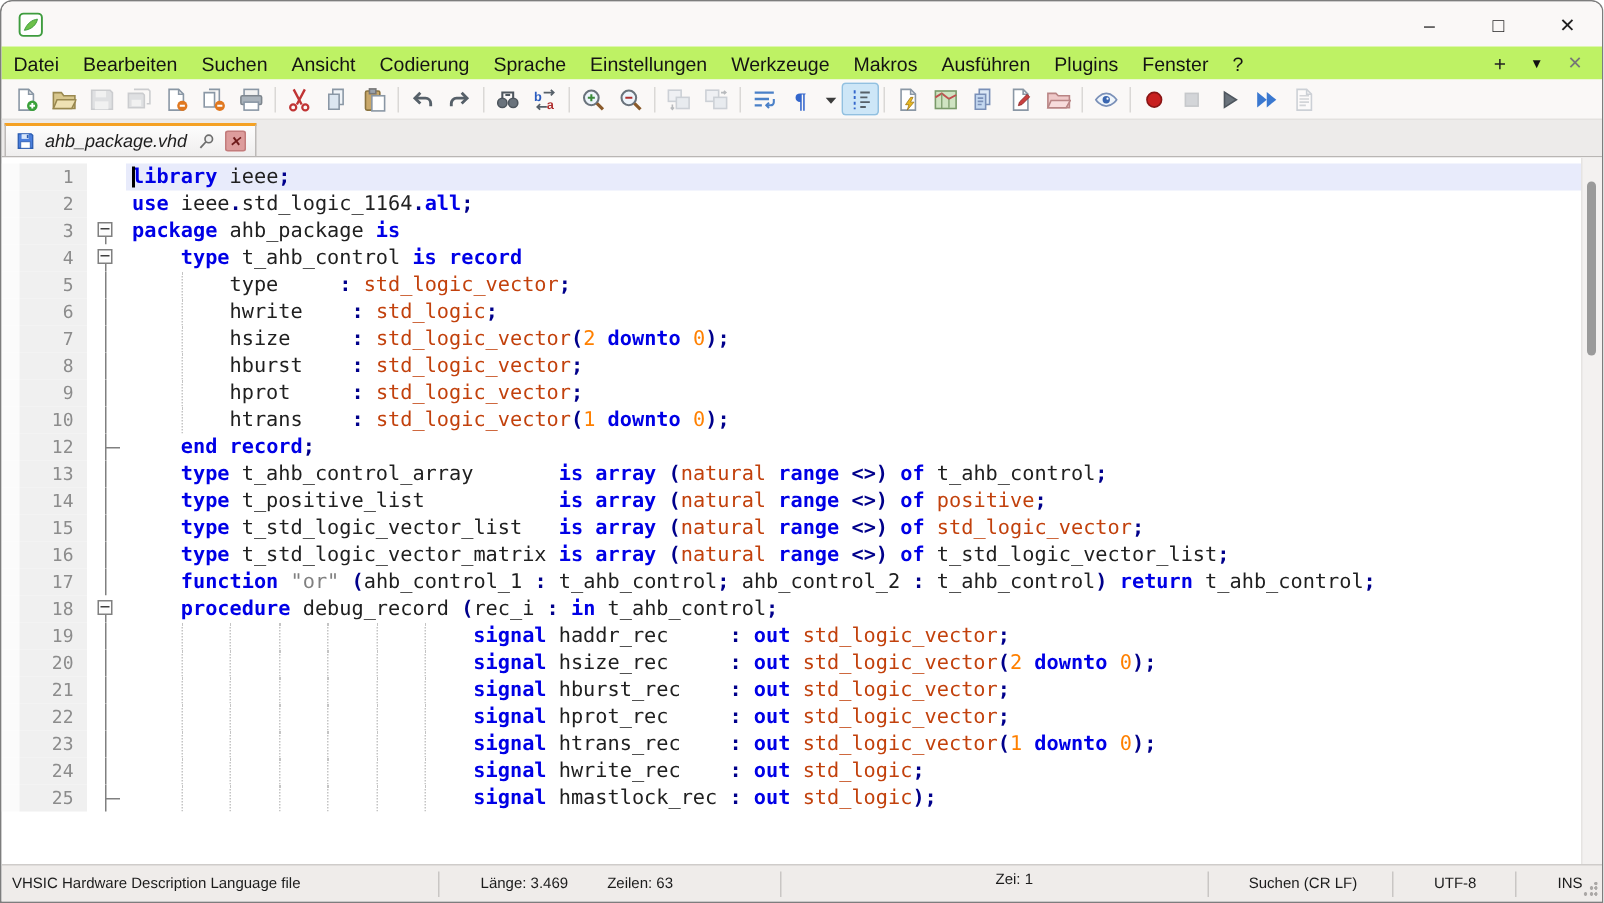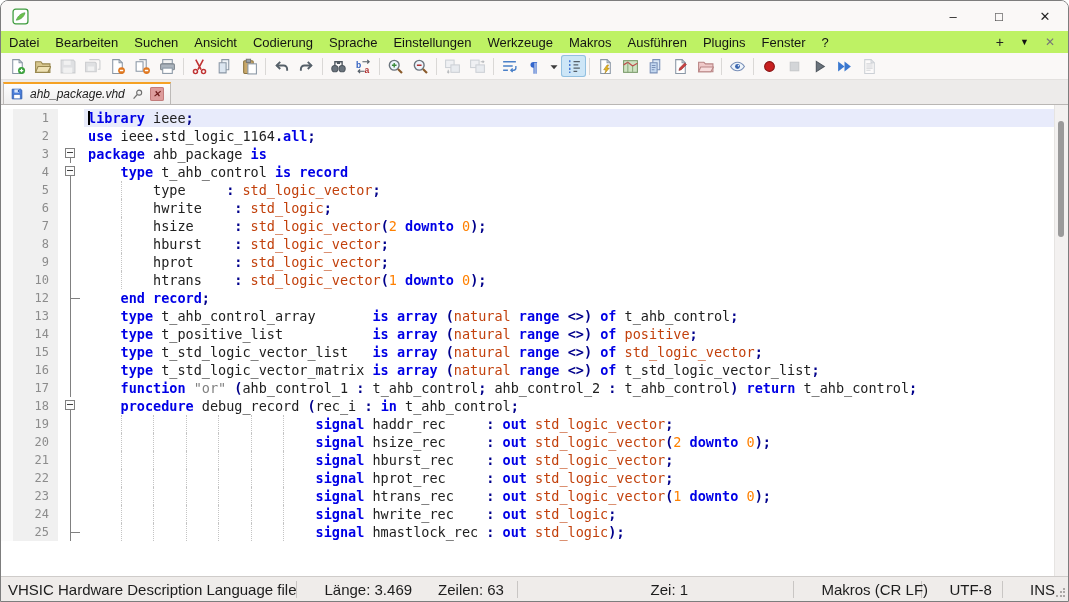--- a/index.html
+++ b/index.html
@@ -60,21 +60,21 @@
                   background:#FCFCFC;box-sizing:border-box;}
   .fold.m::after{content:"";position:absolute;left:9px;top:7px;width:6px;height:1px;background:#404040;}
   .fold .stub{position:absolute;left:12px;top:13px;bottom:0;width:1px;background:#808080;}
   .g{position:absolute;top:0;bottom:0;width:0;border-left:1px dotted #C4C4C4;}
   .caret{position:absolute;left:4px;top:2px;width:2px;height:14px;background:#000;}
   
   .scrollbar{position:absolute;top:0;right:0;bottom:0;width:13px;background:#F3F1F0;border-left:1px solid #E6E4E2;}
   .thumb{position:absolute;left:3px;width:6px;top:16px;height:116px;background:#9a9a9a;border-radius:3px;}
   
   .statusbar{height:24px;flex:0 0 auto;background:#EFECEA;border-top:1px solid #CFCCCA;display:flex;
-             align-items:center;font-size:15px;color:#1c1c1c;gap:20px;}
+             align-items:center;font-size:10px;color:#1c1c1c;gap:20px;}
   .sb{height:17px;display:flex;align-items:center;padding-left:7px;border-right:1px solid #C9C6C4;
       box-sizing:border-box;white-space:nowrap;}
   .sb-doctype{width:306px;}
   .sb-size{width:217px;gap:26px;text-align:center;}
   .sb-pos{width:277px;gap:26px;flex-direction:column;}
   .sb-eol{width:108px;}
   .sb-enc{width:65px;}
   .sb-ins{flex:1;border-right:none;}
   .grip{margin-left:auto;margin-right:3px;margin-top:8px;width:10px;height:10px;
         background:radial-gradient(circle at 2px 8px,#ABA8A6 1px,transparent 1.4px),
@@ -539,21 +539,21 @@
     <span class="sb sb-doctype">VHSIC Hardware Description Language file</span>
     <span class="sb sb-size">
       <span>Länge: 3.469</span>
       <span>Zeilen: 63</span>
     </span>
     <span class="sb sb-pos">
       <span>Zei: 1</span>
       <span>Spa: 1</span>
       <span>Pos: 1</span>
     </span>
-    <span class="sb sb-eol">Makros (CR LF)</span>
+    <span class="sb sb-eol">Suchen (CR LF)</span>
     <span class="sb sb-enc">UTF-8</span>
     <span class="sb sb-ins">
       <span>INS</span>
       <span class="grip"></span>
     </span>
   </div>
 
 </div>
 
 </body></html>

